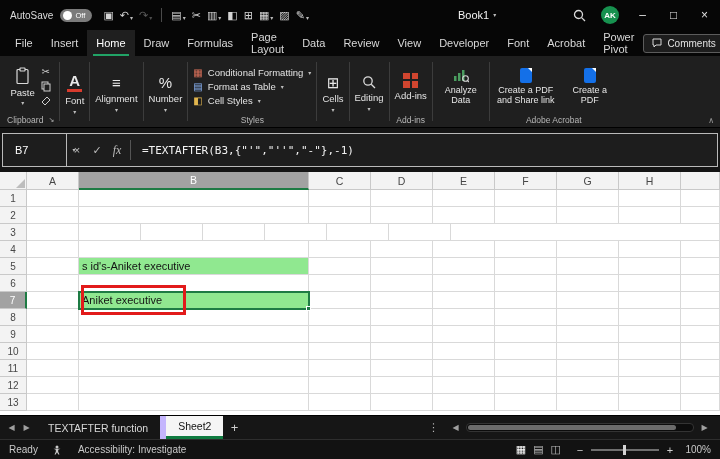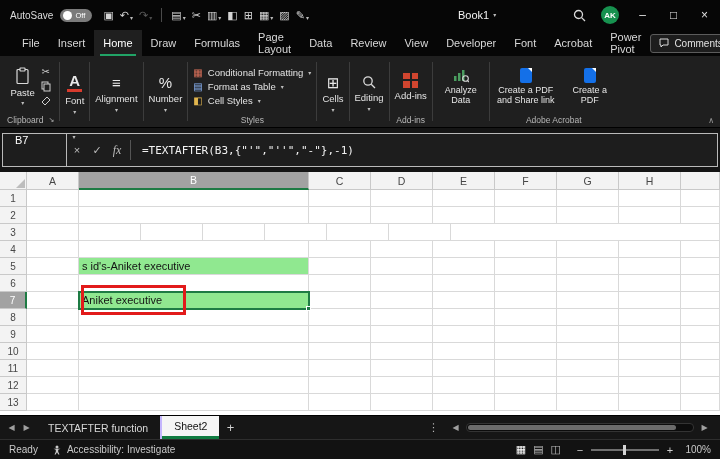--- a/index.html
+++ b/index.html
@@ -18,21 +18,21 @@
   .qat-btn .glyph { font-size:11px; }
   .qat-btn .chev { font-size:6px; color:#b9b9b9; }
   .qat-sep { width:1px; height:14px; background:#4a4a4a; margin:0 3px; }
   .wb-title { position:absolute; left:458px; top:0; height:30px; display:flex; align-items:center; font-size:11px; color:#f2f2f2; gap:4px; }
   .tb-right { position:absolute; right:0; top:0; height:30px; display:flex; align-items:center; }
   .search-btn { width:28px; display:flex; justify-content:center; cursor:pointer; }
   .avatar { width:18px; height:18px; border-radius:50%; background:#17914F; color:#fff; font-size:8px; font-weight:bold; display:flex; align-items:center; justify-content:center; margin:0 8px; cursor:pointer; }
   .win-btn { width:31px; height:30px; display:flex; align-items:center; justify-content:center; font-size:12px; color:#e0e0e0; cursor:pointer; }
 
   
-  .menubar { height:26px; background:#060606; display:flex; align-items:center; padding:0 13px; flex:none; }
+  .menubar { height:26px; background:#060606; display:flex; align-items:center; padding:0 6px; flex:none; }
   .menu-tabs { display:flex; align-items:stretch; height:100%; }
   .menu-tab { display:flex; align-items:center; padding:0 9px; font-size:11px; color:#d8d8d8; cursor:pointer; position:relative; }
   .menu-tab.active { color:#fff; background:#1f1f1f; }
   .menu-tab.active::after { content:""; position:absolute; left:6px; right:6px; bottom:0; height:2px; background:#21A366; }
   .menu-right { margin-left:auto; display:flex; align-items:center; gap:8px; }
   .comments-btn { display:flex; align-items:center; gap:5px; height:19px; padding:0 8px; border:1px solid #5c5c5c; border-radius:3px; font-size:10px; color:#e2e2e2; cursor:pointer; background:#1d1d1d; }
 
   
   .ribbon { height:72px; background:#1f1f1f; display:flex; align-items:stretch; padding:0 2px; border-bottom:1px solid #000; flex:none; position:relative; }
   .vsep { width:1px; background:#3c3c3c; margin:6px 0; flex:none; }
@@ -55,21 +55,21 @@
   .addins-grid i { background:#D0452F; }
   .pdf-icon { width:12px; height:15px; background:#1470E8; border-radius:2px; position:relative; }
   .pdf-icon::after { content:""; position:absolute; right:0; top:0; border-style:solid; border-width:0 4px 4px 0; border-color:transparent #fff transparent transparent; }
   .two-line { width:46px; line-height:1.15; font-size:9px; }
   .two-line.wide { width:62px; }
   .collapse-ribbon { position:absolute; right:6px; bottom:2px; font-size:8px; color:#9a9a9a; cursor:pointer; }
 
   
   .formula-band { height:44px; background:#141414; display:flex; align-items:center; padding:4px 2px; flex:none; }
   .fbar { flex:1; height:34px; background:#1d1d1d; border:1px solid #b9b9b9; display:flex; align-items:center; }
-  .namebox { width:64px; height:100%; display:flex; align-items:flex-start; justify-content:space-between; padding:0 7px 0 12px; font-size:11px; color:#fff; border-right:1px solid #b9b9b9; cursor:pointer; flex:none;gap:44px; }
+  .namebox { width:64px; height:100%; display:flex; align-items:center; justify-content:space-between; padding:0 7px 0 12px; font-size:11px; color:#fff; border-right:1px solid #b9b9b9; cursor:pointer; flex:none;gap:44px; }
   .fb-btn { width:20px; text-align:center; font-size:11px; color:#bdbdbd; cursor:pointer; flex:none; }
   .fb-btn.fx { font-style:italic; font-family:"Liberation Serif", serif; font-size:12px; }
   .fb-sep { width:1px; height:60%; background:#555; margin:0 3px; flex:none; }
   .formula-input { flex:1; margin-left:8px; font-family:"DejaVu Sans Mono", monospace; font-size:11px; color:#f2f2f2; white-space:nowrap; overflow:hidden; cursor:text; }
 
   
   .grid { flex:1; background:#fff; position:relative; overflow:hidden; }
   .ghead { display:flex; height:18px; }
   .corner { width:27px; flex:none; position:relative; background:#f3f3f3; border-right:1px solid #c9c9c9; border-bottom:1px solid #c9c9c9; cursor:pointer; }
   .corner .tri { position:absolute; right:1px; bottom:1px; width:0; height:0; border-style:solid; border-width:0 0 9px 9px; border-color:transparent transparent #bdbdbd transparent; }
@@ -80,32 +80,32 @@
   .row-h.sel { background:#a2a2a2; color:#fff; border-right:2px solid #1E7B44; }
   .cell { border-right:1px solid #d9d9d9; border-bottom:1px solid #d9d9d9; font-size:11px; color:#141414; display:flex; align-items:center; padding-left:3px; white-space:nowrap; overflow:hidden; cursor:cell; }
   .sel-border { position:absolute; left:78px; top:119px; width:232px; height:19px; border:2px solid #1E7B44; pointer-events:none; z-index:3; }
   .fill-handle { position:absolute; right:-3px; bottom:-3px; width:5px; height:5px; background:#1E7B44; border:1px solid #fff; pointer-events:auto; cursor:crosshair; }
   .red-annotation { position:absolute; left:81px; top:113px; width:105px; height:30px; border:3px solid #E21B1B; pointer-events:none; z-index:4; }
 
   
   .sheetbar { height:24px; background:#161616; border-top:1px solid #000; display:flex; align-items:center; padding-left:4px; flex:none; }
   .nav-arrow { width:15px; text-align:center; font-size:8px; color:#9f9f9f; cursor:pointer; }
   .sheet-tabs { display:flex; align-items:stretch; height:100%; margin-left:2px; }
-  .stab { display:flex; align-items:center; padding:0 12px; font-size:10.5px; color:#d8d8d8; border-right:2px solid #c4b5fd; cursor:pointer; }
+  .stab { display:flex; align-items:center; padding:0 12px; font-size:10.5px; color:#d8d8d8; border-right:6px solid #c4b5fd; cursor:pointer; }
   .stab.active { background:#f5f5f5; color:#111; border-bottom:3px solid #107C41; border-right:none; }
   .add-sheet { width:22px; text-align:center; font-size:13px; color:#cfcfcf; cursor:pointer; }
   .sb-spacer { flex:1; }
   .dots { color:#b5b5b5; font-size:11px; margin:0 9px; cursor:pointer; }
   .hscroll { display:flex; align-items:center; gap:3px; margin-right:8px; }
   .hs-track { width:228px; height:9px; background:#0c0c0c; border:1px solid #333; border-radius:4px; display:flex; align-items:center; padding:0 1px; }
   .hs-thumb { width:208px; height:5px; background:#6b6b6b; border-radius:3px; cursor:grab; }
 
   
   .statusbar { height:20px; background:#121212; border-top:1px solid #2e2e2e; display:flex; align-items:center; font-size:10px; color:#c9c9c9; padding:0 9px; gap:14px; flex:none; }
-  .acc { display:flex; align-items:center; gap:5px; cursor:pointer; }
+  .acc { display:flex; align-items:center; gap:16px; cursor:pointer; }
   .st-spacer { flex:1; }
   .view-icons { display:flex; gap:7px; font-size:11px; color:#bdbdbd; }
   .view-icons span { cursor:pointer; }
   .view-icons span.active { color:#fff; }
   .zoomer { display:flex; align-items:center; gap:6px; }
   .zoom-btn { font-size:11px; color:#cfcfcf; cursor:pointer; width:10px; text-align:center; }
   .zslider { width:68px; height:2px; background:#6f6f6f; position:relative; cursor:pointer; }
   .zthumb { position:absolute; left:32px; top:-4px; width:3px; height:10px; background:#d4d4d4; }
   .zoom-label { width:30px; text-align:right; cursor:pointer; }
 

